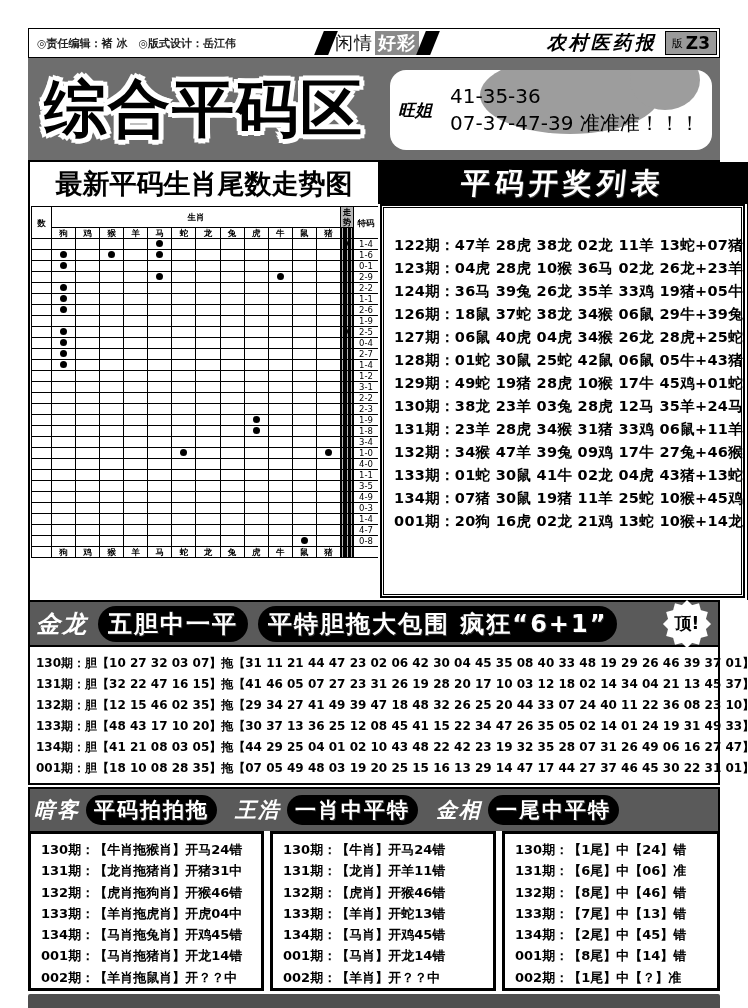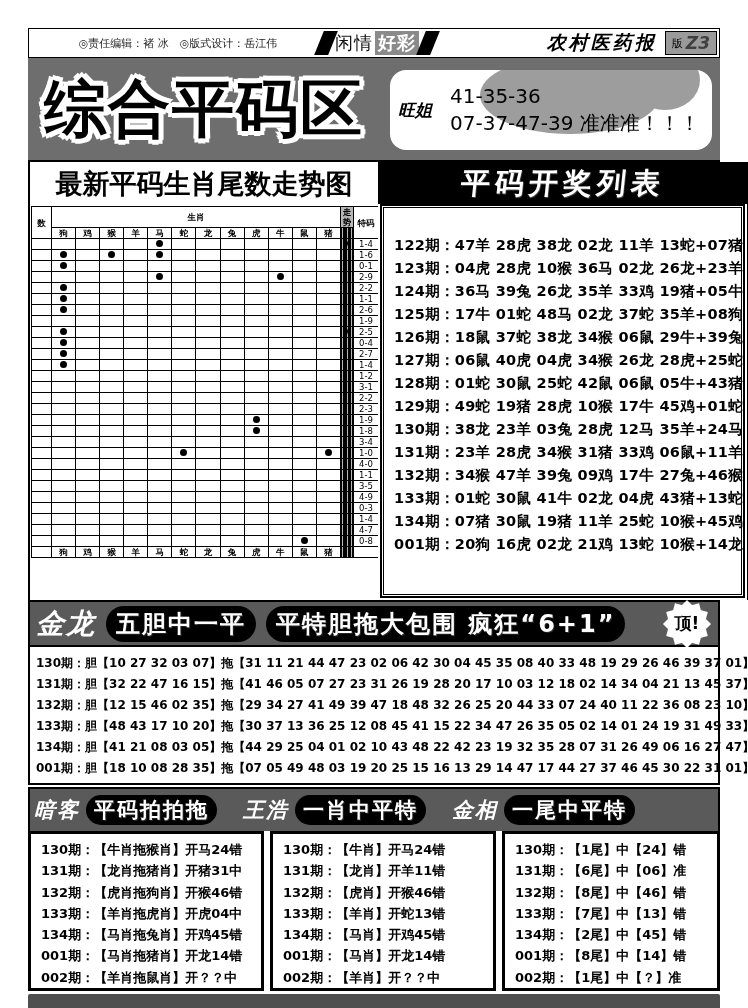--- a/index.html
+++ b/index.html
@@ -2,32 +2,32 @@
 <html><head>
 <meta charset="utf-8">
 <style>
   * { margin:0; padding:0; box-sizing:border-box; }
   body { background:#e8e8e8; font-family:"DejaVu Sans", sans-serif; }
   .page { position:relative; width:748px; height:1008px; background:#fff; margin:0 auto; overflow:hidden; }
   .wrap { position:absolute; left:28px; top:28px; width:692px; }
 
   
   .hdr { height:30px; border:1px solid #000; background:#fff; display:flex; align-items:center; }
-  .hdr-left { font-size:11px; font-weight:normal; color:#222; padding-left:8px; white-space:nowrap; flex:1;text-align:center; }
+  .hdr-left { font-size:11px; font-weight:bold; color:#222; padding-left:8px; white-space:nowrap; flex:1; }
   .masthead { display:flex; align-items:center; gap:2px; }
   .flag { width:14px; height:24px; background:#000; }
   .flag.l { transform:skewX(-22deg); }
   .flag.r { transform:skewX(-22deg); }
   .mh1 { font-size:18px; font-weight:normal; color:#111; letter-spacing:1px; text-shadow:1px 1px 0 #fff,-1px -1px 0 #fff; }
   .mh2 { font-size:18px; font-weight:bold; color:#fff; background:#8a8a8a; padding:0 3px; letter-spacing:1px; }
   .hdr-right { flex:1; display:flex; align-items:center; justify-content:flex-end; gap:8px; padding-right:2px; }
   .paper { font-family:"DejaVu Serif", serif; font-weight:bold; font-style:italic; font-size:19px; letter-spacing:3px; color:#000; }
   .edition { background:#9a9a9a; border:1px solid #000; padding:0 6px; height:24px; display:flex; align-items:center; gap:3px; }
   .edition .e1 { font-size:11px; color:#000; }
-  .edition .e2 { font-size:17px; font-weight:bold; color:#404040;font-style:italic; }
+  .edition .e2 { font-size:17px; font-weight:bold; color:#000000; }
 
   
   .hero { height:102px; background:#6e6e6e; display:flex; align-items:center; position:relative; }
   .hero-title { width:352px; text-align:center; font-size:62px; font-weight:bold; color:#000; letter-spacing:2px; line-height:96px; white-space:nowrap;
     text-shadow:-4px -4px 0 #fff,4px -4px 0 #fff,-4px 4px 0 #fff,4px 4px 0 #fff,0 -5px 0 #fff,0 5px 0 #fff,-5px 0 0 #fff,5px 0 0 #fff; }
   .tipbox { position:absolute; left:362px; top:12px; width:322px; height:80px; background:#fff; border-radius:16px; overflow:hidden; }
   .blob1 { position:absolute; left:90px; top:-14px; width:180px; height:78px; background:#9d9d9d; border-radius:50%; }
   .blob2 { position:absolute; left:240px; top:-20px; width:70px; height:60px; background:#9d9d9d; border-radius:50%; }
   .tip-inner { position:relative; display:flex; align-items:center; height:100%; padding:4px 8px; }
   .tip-src { font-family:"DejaVu Serif", serif; font-style:italic; font-weight:bold; font-size:17px; color:#000; width:52px; }
@@ -48,33 +48,33 @@
   td.ghead { font-weight:bold; }
   .dot { display:inline-block; width:7px; height:7px; background:#000; border-radius:50%; }
 
   .list-banner { height:42px; background:#000; color:#fff; text-align:center; }
   .list-banner span { display:inline-block; font-size:29px; font-weight:bold; letter-spacing:5px; line-height:42px; transform:skewX(-6deg); text-shadow:1px 1px 0 #444; }
   .list-box { flex:1; border:2px solid #000; margin:0 2px 2px 2px; box-shadow:inset 0 0 0 1px #fff, inset 0 0 0 2px #000; padding:28px 0 0 12px; }
   .draw-row { font-size:14.5px; font-weight:bold; color:#000; line-height:23px; white-space:nowrap; letter-spacing:0.3px; }
 
   
   .mid-banner { height:45px; background:#5a5a5a; display:flex; align-items:center; gap:10px; padding:0 6px; border:2px solid #000; border-bottom:none; }
-  .script { font-family:"DejaVu Serif", serif; font-style:italic; font-weight:bold; color:#fff; font-size:28px; white-space:nowrap; letter-spacing:2px; }
+  .script { font-family:"DejaVu Serif", serif; font-style:italic; font-weight:bold; color:#fff; font-size:24px; white-space:nowrap; letter-spacing:2px; }
   .blackbox { background:#000; border-radius:18px; color:#fff; font-weight:bold; font-size:24px; letter-spacing:2px; padding:2px 10px; white-space:nowrap; text-shadow:0 0 2px #000, 1px 1px 0 #333; }
   .star { position:relative; width:50px; height:44px; margin-left:auto; }
   .star .sq { position:absolute; left:8px; top:5px; width:34px; height:34px; background:#fff; }
   .star .sq.a { transform:rotate(15deg);} .star .sq.b { transform:rotate(45deg);} .star .sq.c { transform:rotate(75deg);}
   .star .txt { position:absolute; left:0; top:0; width:50px; height:44px; display:flex; align-items:center; justify-content:center; font-size:17px; font-weight:bold; color:#000; }
 
   
   .dantuo-box { border:2px solid #000; padding:6px 4px 4px 6px; background:#fff; }
   .dt-row { font-size:12px; font-weight:bold; color:#000; line-height:21px; white-space:nowrap; letter-spacing:0; }
 
   
-  .bot-banner { height:44px; background:#5a5a5a; display:flex; align-items:center; padding:0 4px; gap:12px; border:2px solid #000; border-bottom:none; margin-top:2px; }
+  .bot-banner { height:44px; background:#5a5a5a; display:flex; align-items:center; padding:0 4px; gap:4px; border:2px solid #000; border-bottom:none; margin-top:2px; }
   .bgrp { display:flex; align-items:center; gap:6px; }
   .bgrp .script { font-size:21px; }
   .bgrp .blackbox { font-size:21px; padding:1px 8px; }
 
   
   .bot-cols { display:flex; gap:6px; height:160px; }
   .bbox { border:3px solid #000; background:#fff; padding:5px 0 0 10px; }
   .bbox.c1 { width:236px; } .bbox.c2 { width:226px; } .bbox.c3 { flex:1; }
   .b-row { font-size:13px; font-weight:bold; color:#000; line-height:21.3px; white-space:nowrap; }
 
@@ -914,21 +914,20 @@
       </div>
       <div class="col-r">
         <div class="list-banner">
           <span>平码开奖列表</span>
         </div>
         <div class="list-box">
 
         <div class="draw-row">122期：47羊 28虎 38龙 02龙 11羊 13蛇+07猪</div>
             <div class="draw-row">123期：04虎 28虎 10猴 36马 02龙 26龙+23羊</div>
             <div class="draw-row">124期：36马 39兔 26龙 35羊 33鸡 19猪+05牛</div>
-            <div class="draw-row">125期：17牛 01蛇 48马 02龙 37蛇 35羊+08狗</div>
             <div class="draw-row">126期：18鼠 37蛇 38龙 34猴 06鼠 29牛+39兔</div>
             <div class="draw-row">127期：06鼠 40虎 04虎 34猴 26龙 28虎+25蛇</div>
             <div class="draw-row">128期：01蛇 30鼠 25蛇 42鼠 06鼠 05牛+43猪</div>
             <div class="draw-row">129期：49蛇 19猪 28虎 10猴 17牛 45鸡+01蛇</div>
             <div class="draw-row">130期：38龙 23羊 03兔 28虎 12马 35羊+24马</div>
             <div class="draw-row">131期：23羊 28虎 34猴 31猪 33鸡 06鼠+11羊</div>
             <div class="draw-row">132期：34猴 47羊 39兔 09鸡 17牛 27兔+46猴</div>
             <div class="draw-row">133期：01蛇 30鼠 41牛 02龙 04虎 43猪+13蛇</div>
             <div class="draw-row">134期：07猪 30鼠 19猪 11羊 25蛇 10猴+45鸡</div>
             <div class="draw-row">001期：20狗 16虎 02龙 21鸡 13蛇 10猴+14龙</div>

